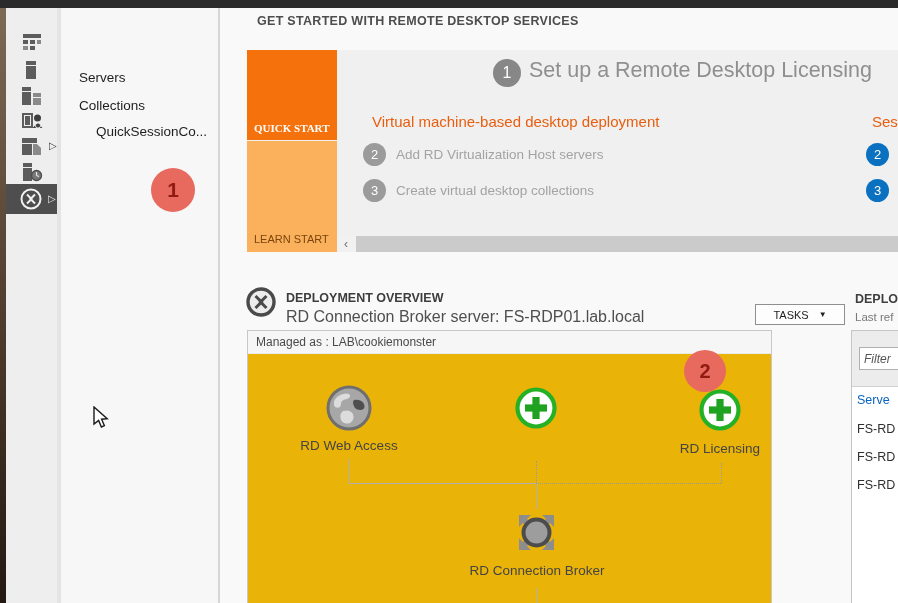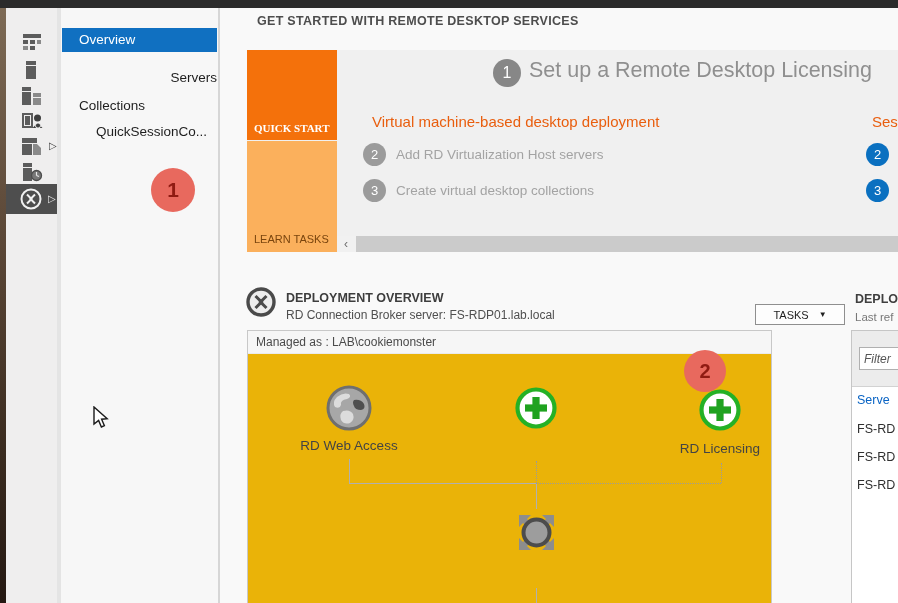--- a/index.html
+++ b/index.html
@@ -39,21 +39,21 @@
   .col-head{position:absolute;top:63px;font-size:15px;color:#e95e0e;white-space:nowrap;}
   .step-circle{position:absolute;width:23px;height:23px;font-size:13px;background:#9b9b9b;}
   .step-label{position:absolute;font-size:13.5px;color:#a3a3a3;white-space:nowrap;}
   .blue-circle{position:absolute;width:23px;height:23px;font-size:13px;background:#0a70c0;}
   .hscroll-track{position:absolute;left:90px;top:186px;width:561px;height:16px;background:#f1f1f1;}
   .hscroll-btn{position:absolute;left:0;top:0;width:18px;height:16px;color:#6e6e6e;font-size:12px;
                display:flex;align-items:center;justify-content:center;}
   .hscroll-thumb{position:absolute;left:19px;top:0;width:542px;height:16px;background:#cbcbcb;}
   
   .dep-title{left:286px;top:291px;font-size:12.5px;font-weight:bold;color:#3d3d3d;}
-  .dep-sub{left:286px;top:308px;font-size:12px;color:#4f4f4f;}
+  .dep-sub{left:286px;top:308px;font-size:16px;color:#4f4f4f;}
   .tasks-btn{left:755px;top:304px;width:88px;height:19px;background:#fdfdfd;border:1px solid #8f8f8f;
              display:flex;align-items:center;justify-content:center;gap:10px;font-size:11px;color:#1d1d1d;}
   .panel{left:247px;top:330px;width:523px;height:272px;background:#eab308;border:1px solid #c8c8c8;}
   .panel-head{position:absolute;left:0;top:0;width:100%;height:23px;background:#f6f6f6;
               border-bottom:1px solid #ebebeb;font-size:12px;color:#4a4a4a;line-height:23px;
               padding-left:8px;box-sizing:border-box;}
   .node-label{position:absolute;font-size:13.5px;color:#444;text-align:center;width:180px;}
   .line{position:absolute;background:#b0b0b0;}
   .dotline-h{position:absolute;border-top:1px dotted #9a9a9a;}
   .dotline-v{position:absolute;border-left:1px dotted #9a9a9a;}
@@ -152,35 +152,34 @@
           </svg>
       </span>
       <span class="flyout" style="left:42px;top:9px;color:#e8e8e8;">▷</span>
     </div>
   </div>
   <div class="abs rail-sep"></div>
 
   <div class="abs badge" style="left:151px;top:168px;width:44px;height:44px;font-size:21px;">1</div>
 
   <div class="abs nav">
-    <div class="nav-item sel" style="top:20px;">Overview</div>
-    <div class="nav-item" style="top:58px;text-align:right;">Servers</div>
+    <div class="nav-item" style="top:58px;">Servers</div>
     <div class="nav-item" style="top:86px;">Collections</div>
     <div class="nav-item" style="top:112px;padding-left:34px;">QuickSessionCo...</div>
   </div>
   <div class="abs nav-edge"></div>
 
   <div class="abs main-title">GET STARTED WITH REMOTE DESKTOP SERVICES</div>
 
   <div class="abs tile">
     <div class="qs-dark">
       <span class="qs-label">QUICK START</span>
     </div>
     <div class="qs-light">
-      <span class="lm-label">LEARN TASKS</span>
+      <span class="lm-label">LEARN START</span>
     </div>
 
     <div class="circle c-gray-big">1</div>
     <div class="step1-title">Set up a Remote Desktop Licensing </div>
 
     <div class="col-head" style="left:125px;">Virtual machine-based desktop deployment</div>
     <div class="col-head" style="left:625px;">Ses</div>
 
     <div class="circle step-circle" style="left:116px;top:93px;">2</div>
     <div class="step-label" style="left:149px;top:97px;">Add RD Virtualization Host servers</div>
@@ -253,20 +252,21 @@
       <svg width="47" height="47" viewBox="0 0 47 47">
         <g fill="#8d8d8d">
           <path d="M6 6 h12 l-4 4 l5 5 l-4 4 l-5 -5 l-4 4 z"></path>
           <path d="M41 6 h-12 l4 4 l-5 5 l4 4 l5 -5 l4 4 z"></path>
           <path d="M6 41 h12 l-4 -4 l5 -5 l-4 -4 l-5 5 l-4 -4 z"></path>
           <path d="M41 41 h-12 l4 -4 l-5 -5 l4 -4 l5 5 l4 -4 z"></path>
         </g>
         <circle cx="23.5" cy="23.5" r="13" fill="#9d9d9d" stroke="#4c4c4c" stroke-width="4"></circle>
       </svg>
     </span>
+    <div class="node-label" style="left:199px;top:232px;">RD Connection Broker</div>
   </div>
 
   <div class="abs badge" style="left:684px;top:350px;width:42px;height:42px;font-size:20px;">2</div>
 
   <div class="abs rp-title">DEPLO</div>
   <div class="abs rp-sub">Last ref</div>
 
   <div class="abs rpanel">
     <div class="rp-filterbox">
       <input class="rp-filter" type="text" placeholder="Filter" style="">

